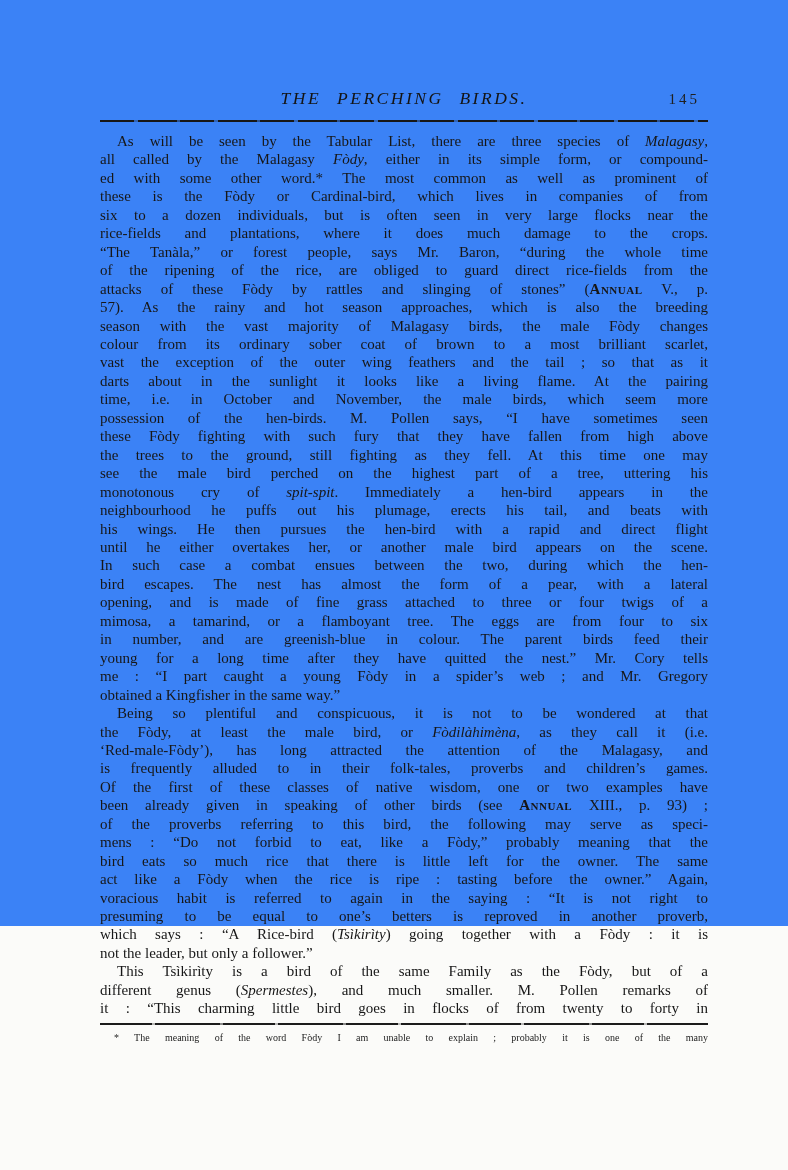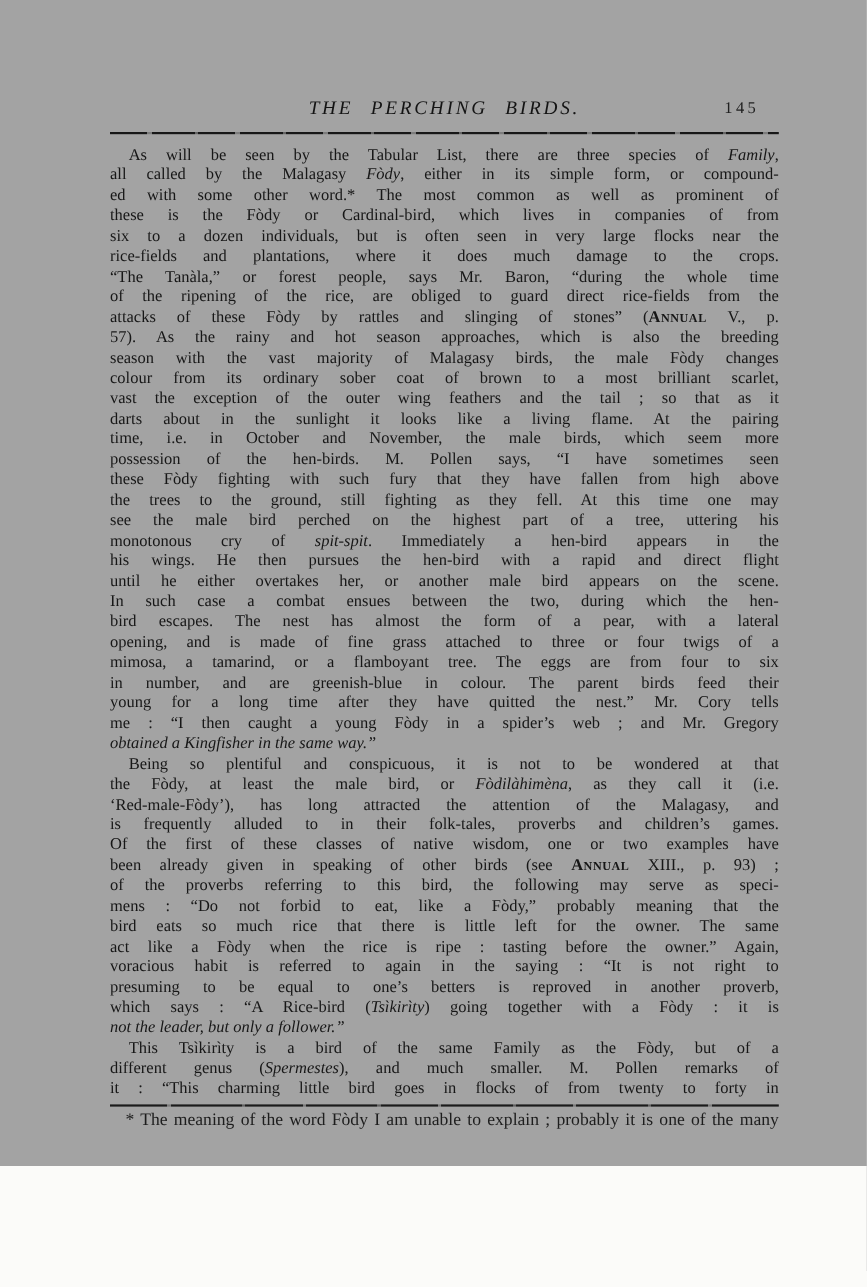--- a/index.html
+++ b/index.html
@@ -4,105 +4,106 @@
 <style>
   html,body{margin:0;padding:0;}
   body{
     width:788px;height:1170px;
     background:#fbfbf9;
     font-family:"Liberation Serif", serif;
     color:#1a1a1a;
     overflow:hidden;
   }
   .page{
-    position:relative;width:788px;height:1060px;background:#a3a3a3;
+    position:relative;width:788px;height:926px;background:#3b82f6;
   }
   .textblock{
     position:absolute;left:100px;top:86px;width:608px;
   }
   .header-row{
     position:relative;height:24px;line-height:24px;
   }
   .running-title{
     text-align:center;font-style:italic;font-size:17.5px;
     letter-spacing:2.5px;word-spacing:9px;color:#141414;
   }
   .page-number{
-    position:absolute;right:18px;top:1px;font-size:15px;letter-spacing:3px;color:#202020;
+    position:absolute;right:8px;top:1px;font-size:15px;letter-spacing:3px;color:#202020;
   }
   .head-rule{
     margin-top:10px;height:2px;border:0;
     background:repeating-linear-gradient(90deg,
       #171717 0 34px, rgba(23,23,23,.28) 34px 38px,
       #171717 38px 77px, rgba(23,23,23,.45) 77px 80px);
   }
   .body{
     margin-top:10px;font-size:15px;line-height:18.45px;color:#171717;
   }
   .line{
     text-align:justify;text-align-last:justify;
   }
-  .line.endline{text-align-last:auto;font-style:italic;}
+  .line.endline{text-align-last:auto;}
   .line.indent{text-indent:17px;}
   .sc{font-variant:small-caps;letter-spacing:.5px;font-weight:bold;}
   .foot-rule{
     margin-top:5px;height:2px;border:0;
     background:repeating-linear-gradient(90deg,
       #1b1b1b 0 52px, rgba(27,27,27,.3) 52px 55px,
       #1b1b1b 55px 120px, rgba(27,27,27,.5) 120px 123px);
   }
   .footnote{
-    margin-top:5px;font-size:16px;line-height:16.8px;color:#1d1d1d;
+    margin-top:5px;font-size:10px;line-height:16.8px;color:#1d1d1d;
   }
   .footnote .line.indent{text-indent:14px;}
 </style>
 </head>
 <body>
 
 <div class="page">
   <div class="textblock">
 
     <div class="header-row">
       <div class="running-title">THE PERCHING BIRDS.</div>
       <div class="page-number">145</div>
     </div>
 
     <div class="head-rule"></div>
 
     <div class="body">
         <div>
-          <div class="line indent">As will be seen by the Tabular List, there are three species of <i>Family</i>,</div>
+          <div class="line indent">As will be seen by the Tabular List, there are three species of <i>Malagasy</i>,</div>
           <div class="line">all called by the Malagasy <i>Fòdy</i>, either in its simple form, or compound-</div>
           <div class="line">ed with some other word.* The most common as well as prominent of</div>
           <div class="line">these is the Fòdy or Cardinal-bird, which lives in companies of from</div>
           <div class="line">six to a dozen individuals, but is often seen in very large flocks near the</div>
           <div class="line">rice-fields and plantations, where it does much damage to the crops.</div>
           <div class="line">“The Tanàla,” or forest people, says Mr. Baron, “during the whole time</div>
           <div class="line">of the ripening of the rice, are obliged to guard direct rice-fields from the</div>
           <div class="line">attacks of these Fòdy by rattles and slinging of stones” (<span class="sc">Annual</span> V., p.</div>
           <div class="line">57). As the rainy and hot season approaches, which is also the breeding</div>
           <div class="line">season with the vast majority of Malagasy birds, the male Fòdy changes</div>
           <div class="line">colour from its ordinary sober coat of brown to a most brilliant scarlet,</div>
           <div class="line">vast the exception of the outer wing feathers and the tail ; so that as it</div>
           <div class="line">darts about in the sunlight it looks like a living flame. At the pairing</div>
           <div class="line">time, i.e. in October and November, the male birds, which seem more</div>
           <div class="line">possession of the hen-birds. M. Pollen says, “I have sometimes seen</div>
           <div class="line">these Fòdy fighting with such fury that they have fallen from high above</div>
           <div class="line">the trees to the ground, still fighting as they fell. At this time one may</div>
           <div class="line">see the male bird perched on the highest part of a tree, uttering his</div>
           <div class="line">monotonous cry of <i>spit-spit</i>. Immediately a hen-bird appears in the</div>
+          <div class="line">neighbourhood he puffs out his plumage, erects his tail, and beats with</div>
           <div class="line">his wings. He then pursues the hen-bird with a rapid and direct flight</div>
           <div class="line">until he either overtakes her, or another male bird appears on the scene.</div>
           <div class="line">In such case a combat ensues between the two, during which the hen-</div>
           <div class="line">bird escapes. The nest has almost the form of a pear, with a lateral</div>
           <div class="line">opening, and is made of fine grass attached to three or four twigs of a</div>
           <div class="line">mimosa, a tamarind, or a flamboyant tree. The eggs are from four to six</div>
           <div class="line">in number, and are greenish-blue in colour. The parent birds feed their</div>
           <div class="line">young for a long time after they have quitted the nest.” Mr. Cory tells</div>
-          <div class="line">me : “I then caught a young Fòdy in a spider’s web ; and Mr. Gregory</div>
+          <div class="line">me : “I part caught a young Fòdy in a spider’s web ; and Mr. Gregory</div>
           <div class="line endline">obtained a Kingfisher in the same way.”</div>
         </div>
         <div>
           <div class="line indent">Being so plentiful and conspicuous, it is not to be wondered at that</div>
           <div class="line">the Fòdy, at least the male bird, or <i>Fòdilàhimèna</i>, as they call it (i.e.</div>
           <div class="line">‘Red-male-Fòdy’), has long attracted the attention of the Malagasy, and</div>
           <div class="line">is frequently alluded to in their folk-tales, proverbs and children’s games.</div>
           <div class="line">Of the first of these classes of native wisdom, one or two examples have</div>
           <div class="line">been already given in speaking of other birds (see <span class="sc">Annual</span> XIII., p. 93) ;</div>
           <div class="line">of the proverbs referring to this bird, the following may serve as speci-</div>

